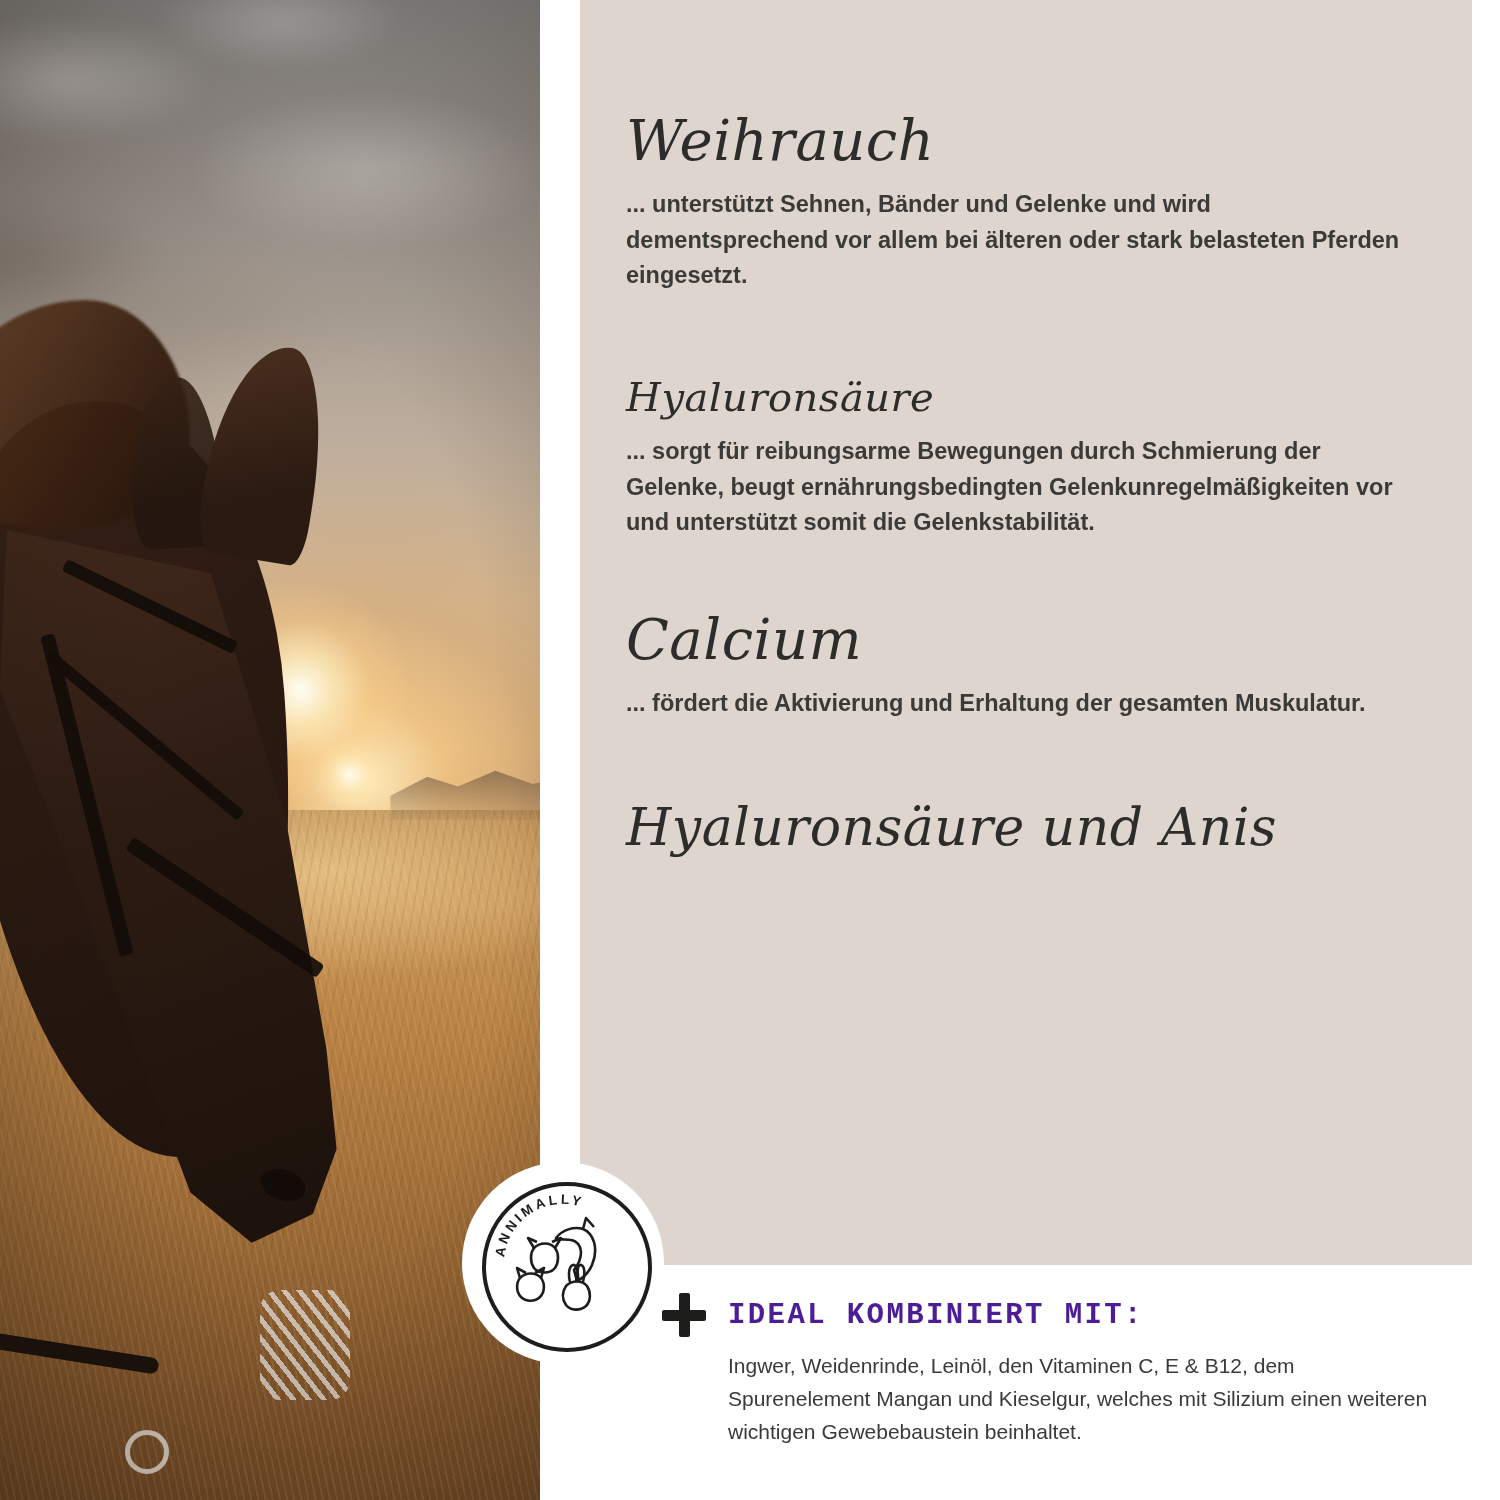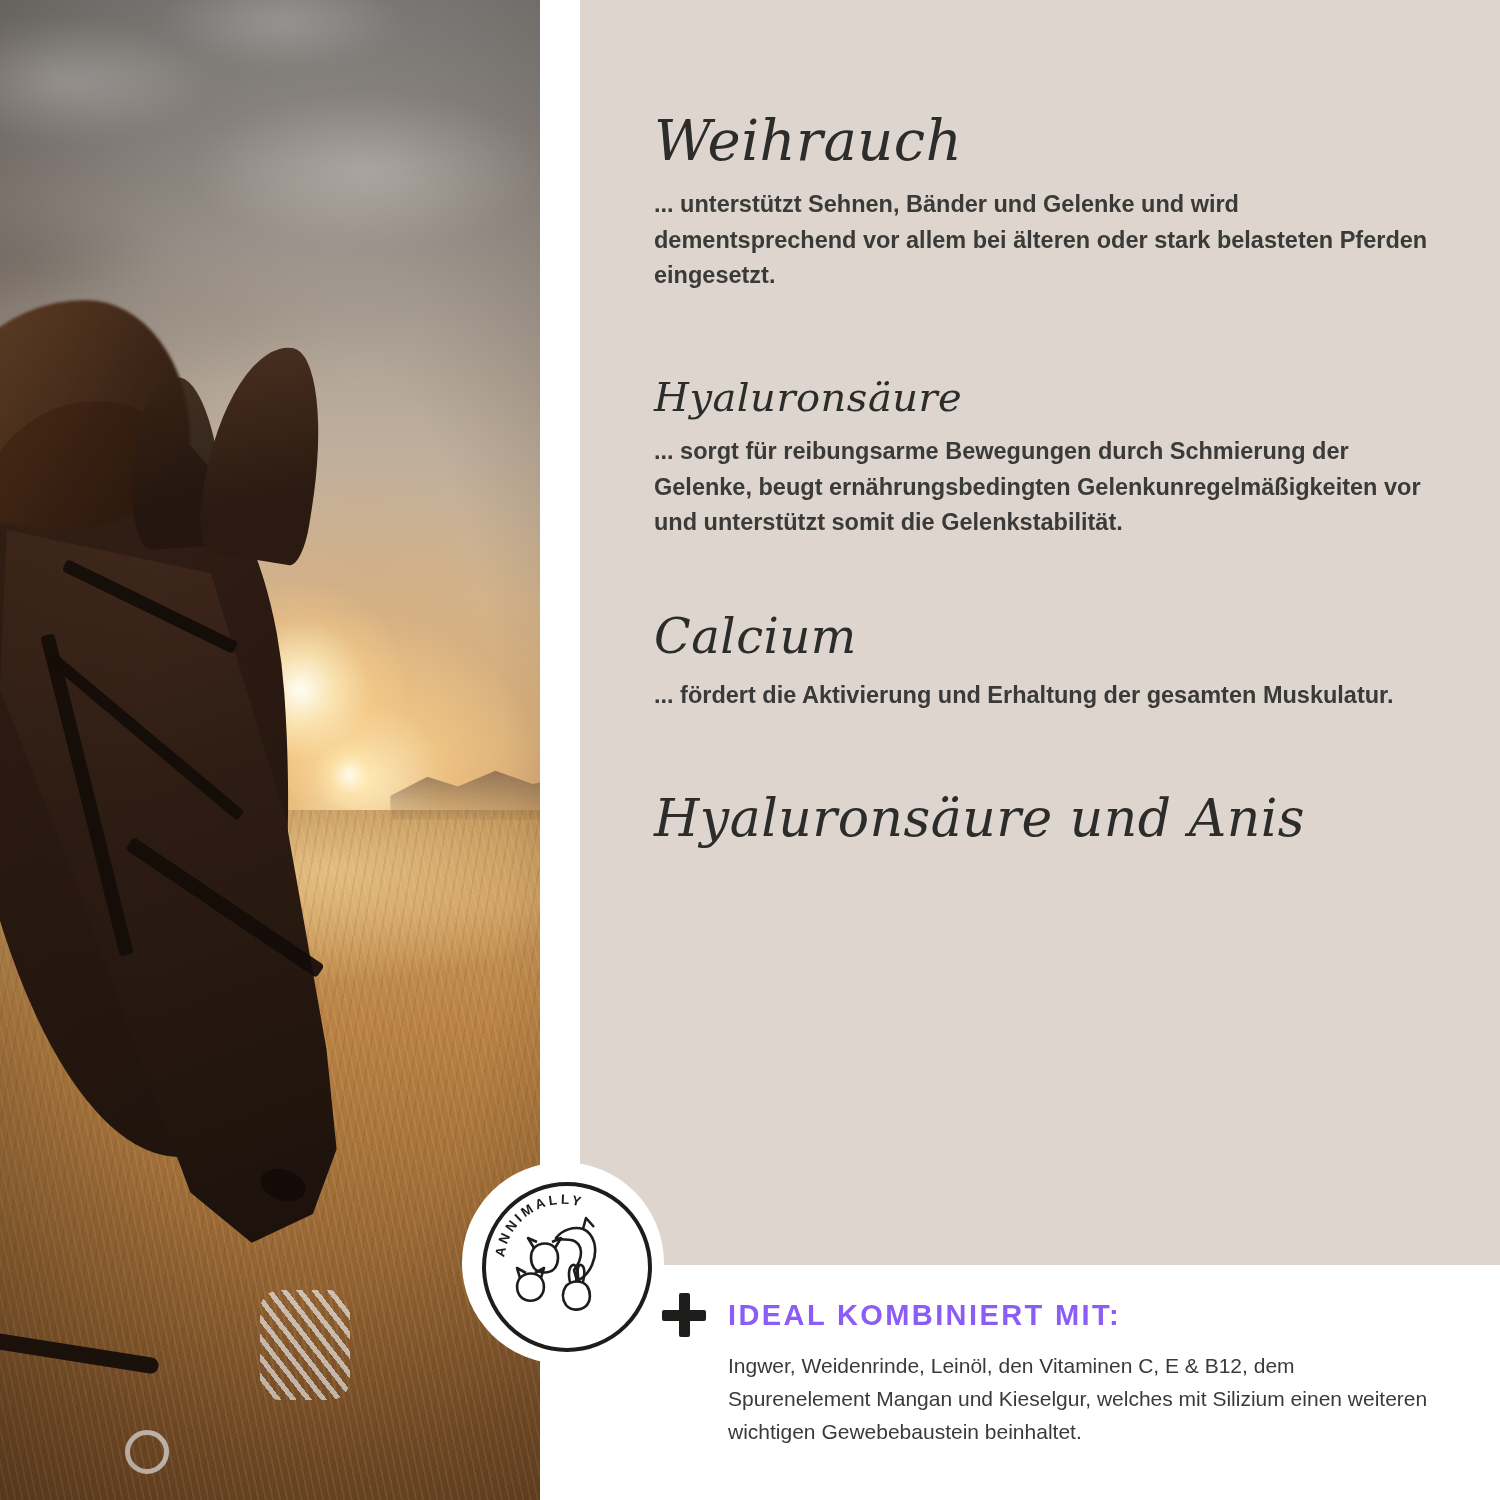--- a/index.html
+++ b/index.html
@@ -199,21 +199,21 @@
   .photo-vignette {
     position: absolute;
     inset: 0;
     background: radial-gradient(ellipse at 60% 55%, rgba(0,0,0,0) 40%, rgba(30,18,10,0.35) 100%);
     pointer-events: none;
   }
 
   
   .content-panel {
     position: absolute;
-    left: 580px;
+    left: 552px;
     top: 0;
     width: 920px;
     height: 1265px;
     background: #ded5ce;
   }
   .content-inner {
     padding: 112px 70px 0 74px;
   }
   .ingredient {
     margin-bottom: 58px;
@@ -223,21 +223,21 @@
     font-style: italic;
     font-weight: 400;
     font-size: 58px;
     line-height: 1.05;
     color: #2c2c2b;
     margin: 0 0 16px 0;
     letter-spacing: 0.5px;
   }
   .ing-1 .ingredient-title { font-size: 56px; }
   .ing-2 .ingredient-title { font-size: 40px; }
-  .ing-3 .ingredient-title { font-size: 48px; }
+  .ing-3 .ingredient-title { font-size: 56px; }
   .ing-4 .ingredient-title { font-size: 52px; }
   .ingredient-text {
     font-family: "Liberation Sans", sans-serif;
     font-size: 23.5px;
     line-height: 1.52;
     color: #3a3a38;
     margin: 0;
     max-width: 790px;
     font-weight: bold;
   }
@@ -273,25 +273,25 @@
     background: #1d1d1b;
     border-radius: 2px;
   }
   .plus-icon:before {
     left: 17px; top: 0; width: 11px; height: 44px;
   }
   .plus-icon:after {
     left: 0; top: 17px; width: 44px; height: 11px;
   }
   .combo-title {
-    font-family: Liberation Sans, sans-serif;
+    font-family: Liberation Mono, monospace;
     font-weight: bold;
     font-size: 29px;
     letter-spacing: 2.4px;
-    color: #8b5cf6;
+    color: #4c1d95;
     text-transform: uppercase;
     margin: 0;
   }
   .combo-text {
     font-family: "Liberation Sans", sans-serif;
     font-size: 21px;
     line-height: 1.58;
     color: #3a3a38;
     margin: 12px 0 0 0;
     padding-left: 148px;

